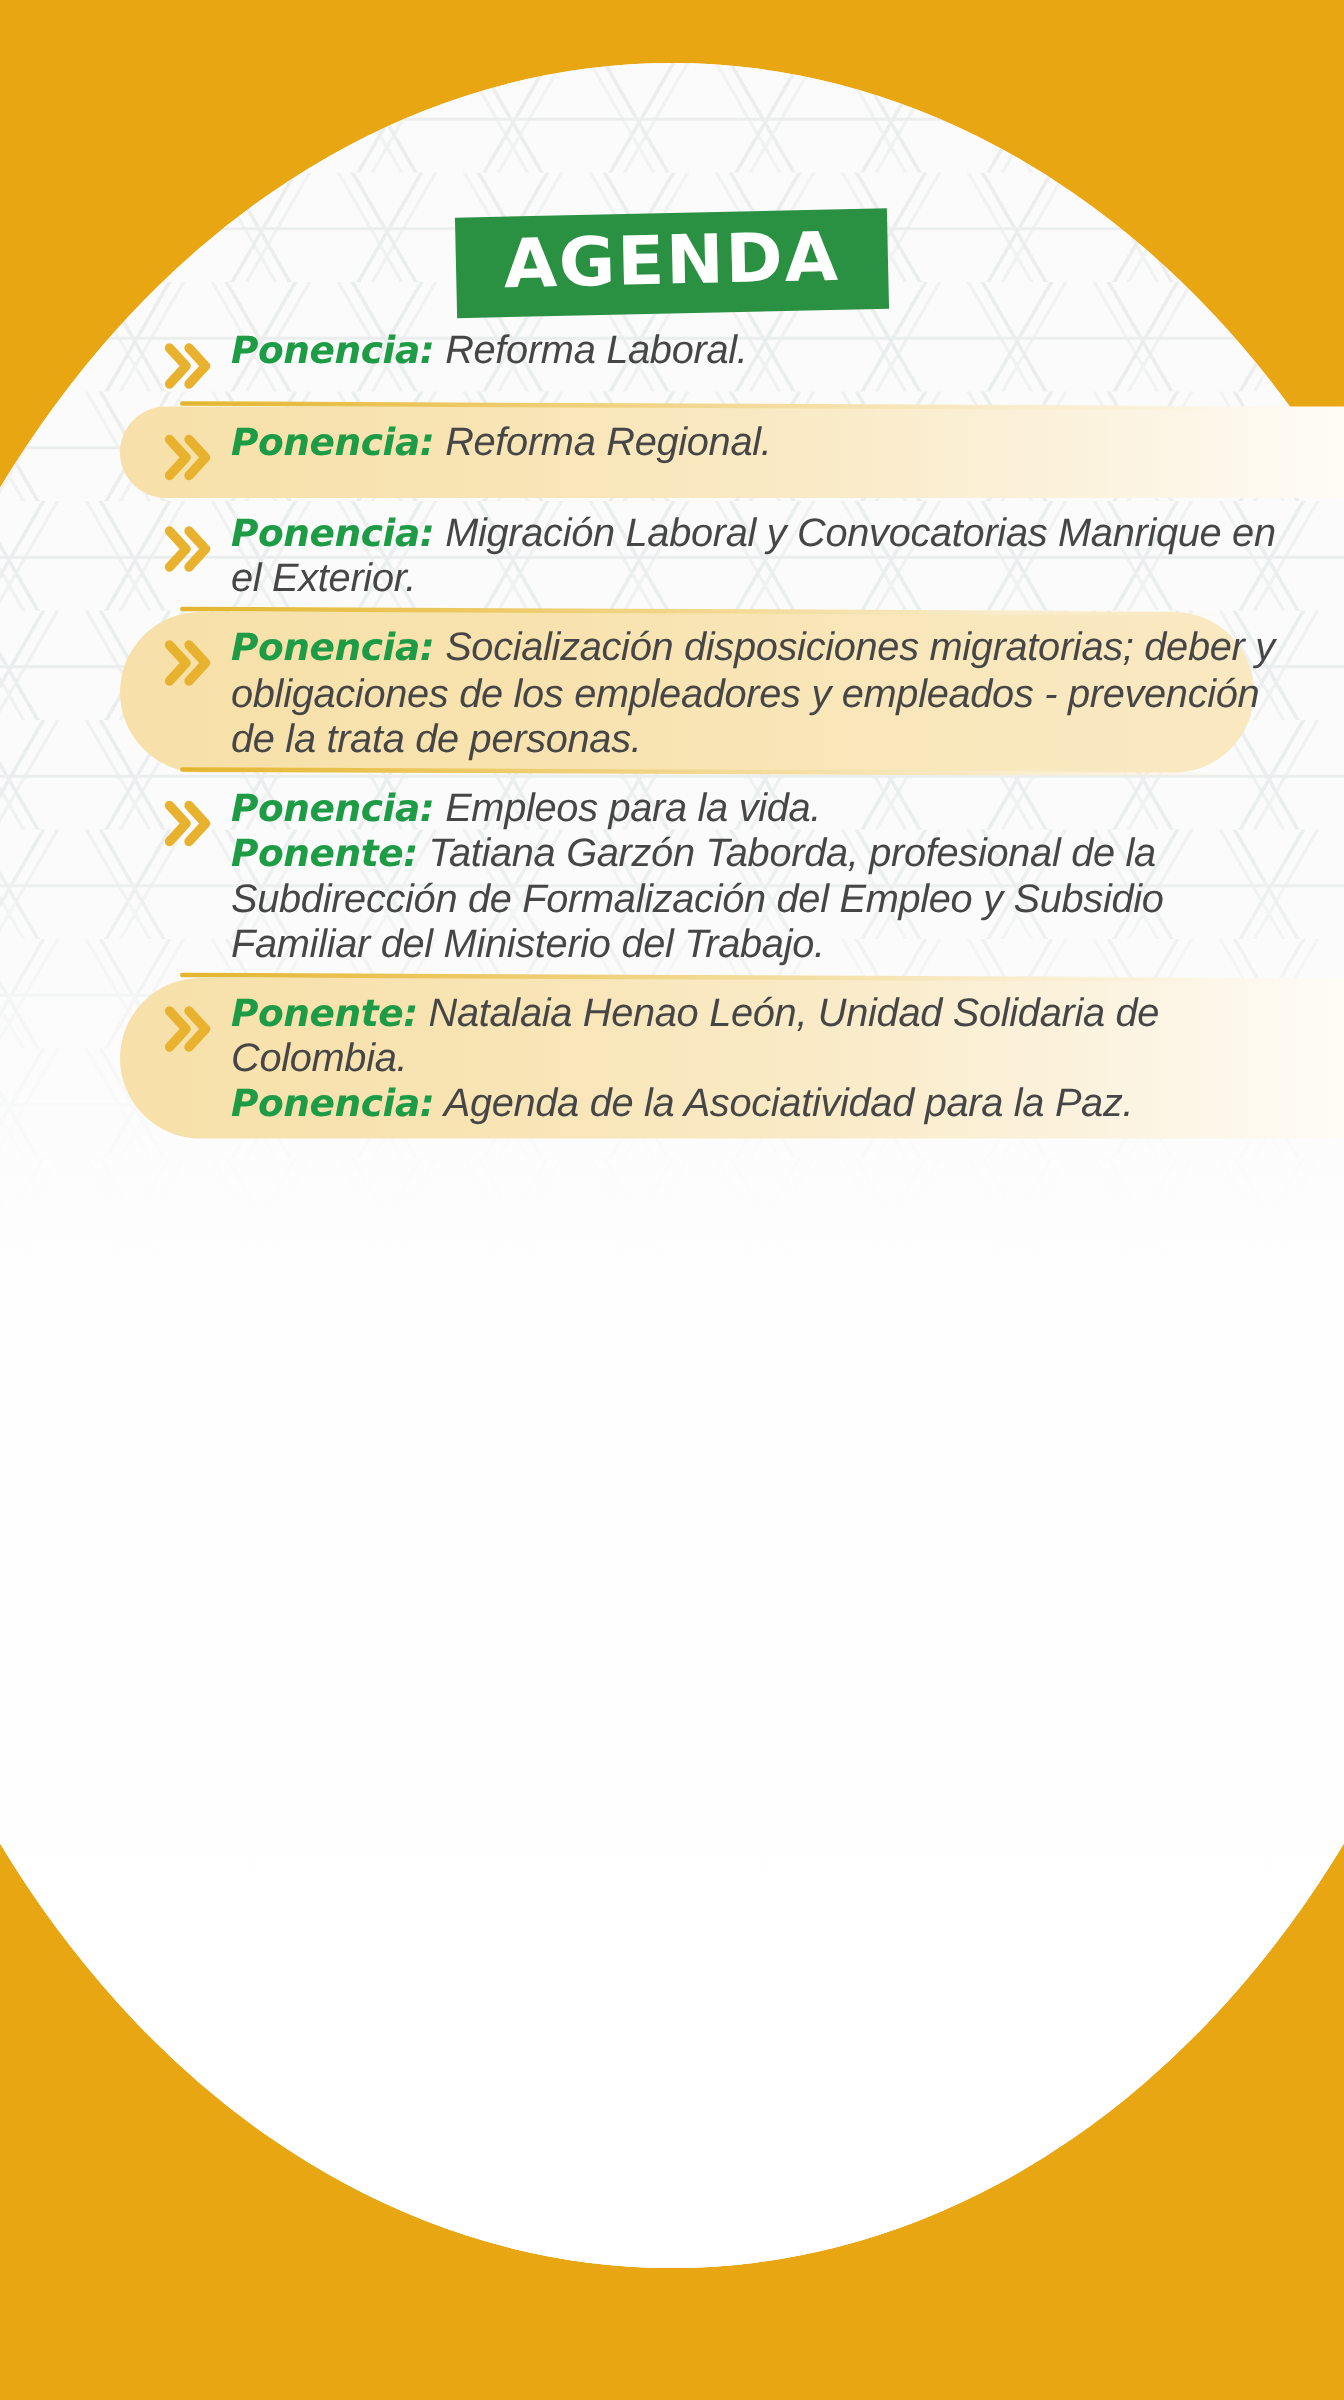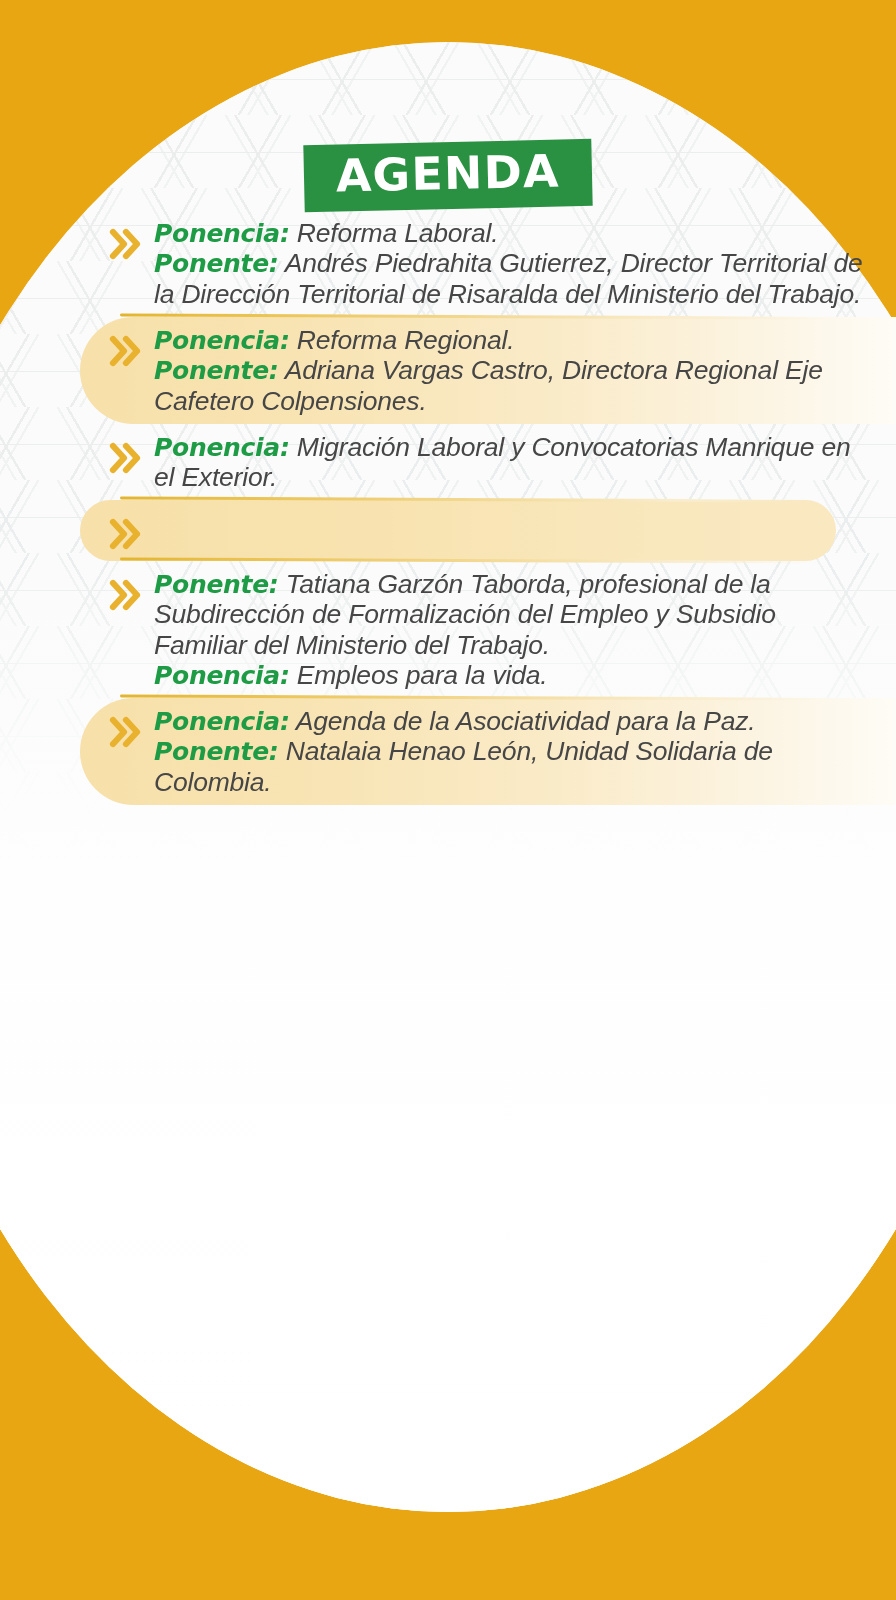--- a/index.html
+++ b/index.html
@@ -203,42 +203,36 @@
 
     <div class="row">
       <svg class="chevron" viewBox="0 0 34 38" fill="none" aria-hidden="true">
         <path d="M4 7 L15 19 L4 31" stroke="#E8B22E" stroke-width="6.2" stroke-linecap="round" stroke-linejoin="round"></path>
         <path d="M17 7 L28 19 L17 31" stroke="#E8B22E" stroke-width="6.2" stroke-linecap="round" stroke-linejoin="round"></path>
       </svg>
       <div class="texts">
         <div class="para">
           <span class="lbl">Ponencia:</span><span class="val"> Reforma Laboral.</span>
         </div>
-        <div class="para">
-          <span class="lbl">Ponente:</span><span class="val"> Andrés Piedrahita Gutierrez, Director Territorial de la Dirección Territorial de Risaralda del Ministerio del Trabajo.</span>
-        </div>
       </div>
     </div>
   </div>
 
   <div class="item">
     <div class="card-bg narrow"></div>
     <div class="divider"></div>
     <div class="row">
       <svg class="chevron" viewBox="0 0 34 38" fill="none" aria-hidden="true">
         <path d="M4 7 L15 19 L4 31" stroke="#E8B22E" stroke-width="6.2" stroke-linecap="round" stroke-linejoin="round"></path>
         <path d="M17 7 L28 19 L17 31" stroke="#E8B22E" stroke-width="6.2" stroke-linecap="round" stroke-linejoin="round"></path>
       </svg>
       <div class="texts">
         <div class="para">
           <span class="lbl">Ponencia:</span><span class="val"> Reforma Regional.</span>
         </div>
-        <div class="para">
-          <span class="lbl">Ponente:</span><span class="val"> Adriana Vargas Castro, Directora Regional Eje Cafetero Colpensiones.</span>
-        </div>
       </div>
     </div>
   </div>
 
   <div class="item">
 
     <div class="row">
       <svg class="chevron" viewBox="0 0 34 38" fill="none" aria-hidden="true">
         <path d="M4 7 L15 19 L4 31" stroke="#E8B22E" stroke-width="6.2" stroke-linecap="round" stroke-linejoin="round"></path>
         <path d="M17 7 L28 19 L17 31" stroke="#E8B22E" stroke-width="6.2" stroke-linecap="round" stroke-linejoin="round"></path>
@@ -253,57 +247,60 @@
 
   <div class="item">
     <div class="card-bg wide"></div>
     <div class="divider"></div>
     <div class="row">
       <svg class="chevron" viewBox="0 0 34 38" fill="none" aria-hidden="true">
         <path d="M4 7 L15 19 L4 31" stroke="#E8B22E" stroke-width="6.2" stroke-linecap="round" stroke-linejoin="round"></path>
         <path d="M17 7 L28 19 L17 31" stroke="#E8B22E" stroke-width="6.2" stroke-linecap="round" stroke-linejoin="round"></path>
       </svg>
       <div class="texts">
+        <div class="para">
+          <span class="lbl">Ponencia:</span><span class="val"> Socialización disposiciones migratorias; deber y obligaciones de los empleadores y empleados - prevención de la trata de personas.</span>
+        </div>
       </div>
     </div>
   </div>
 
   <div class="item">
 
     <div class="divider"></div>
     <div class="row">
       <svg class="chevron" viewBox="0 0 34 38" fill="none" aria-hidden="true">
         <path d="M4 7 L15 19 L4 31" stroke="#E8B22E" stroke-width="6.2" stroke-linecap="round" stroke-linejoin="round"></path>
         <path d="M17 7 L28 19 L17 31" stroke="#E8B22E" stroke-width="6.2" stroke-linecap="round" stroke-linejoin="round"></path>
       </svg>
       <div class="texts">
         <div class="para">
+          <span class="lbl">Ponencia:</span><span class="val"> Empleos para la vida.</span>
+        </div>
+        <div class="para">
           <span class="lbl">Ponente:</span><span class="val"> Tatiana Garzón Taborda, profesional de la Subdirección de Formalización del Empleo y Subsidio Familiar del Ministerio del Trabajo.</span>
-        </div>
-        <div class="para">
-          <span class="lbl">Ponencia:</span><span class="val"> Empleos para la vida.</span>
         </div>
       </div>
     </div>
   </div>
 
   <div class="item">
     <div class="card-bg narrow"></div>
     <div class="divider"></div>
     <div class="row">
       <svg class="chevron" viewBox="0 0 34 38" fill="none" aria-hidden="true">
         <path d="M4 7 L15 19 L4 31" stroke="#E8B22E" stroke-width="6.2" stroke-linecap="round" stroke-linejoin="round"></path>
         <path d="M17 7 L28 19 L17 31" stroke="#E8B22E" stroke-width="6.2" stroke-linecap="round" stroke-linejoin="round"></path>
       </svg>
       <div class="texts">
         <div class="para">
+          <span class="lbl">Ponente:</span><span class="val"> Natalaia Henao León, Unidad Solidaria de Colombia.</span>
+        </div>
+        <div class="para">
           <span class="lbl">Ponencia:</span><span class="val"> Agenda de la Asociatividad para la Paz.</span>
         </div>
-        <div class="para">
-          <span class="lbl">Ponente:</span><span class="val"> Natalaia Henao León, Unidad Solidaria de Colombia.</span>
-        </div>
       </div>
     </div>
   </div>
 </div>
 
   </div>
 </div>
 
 </body></html>

